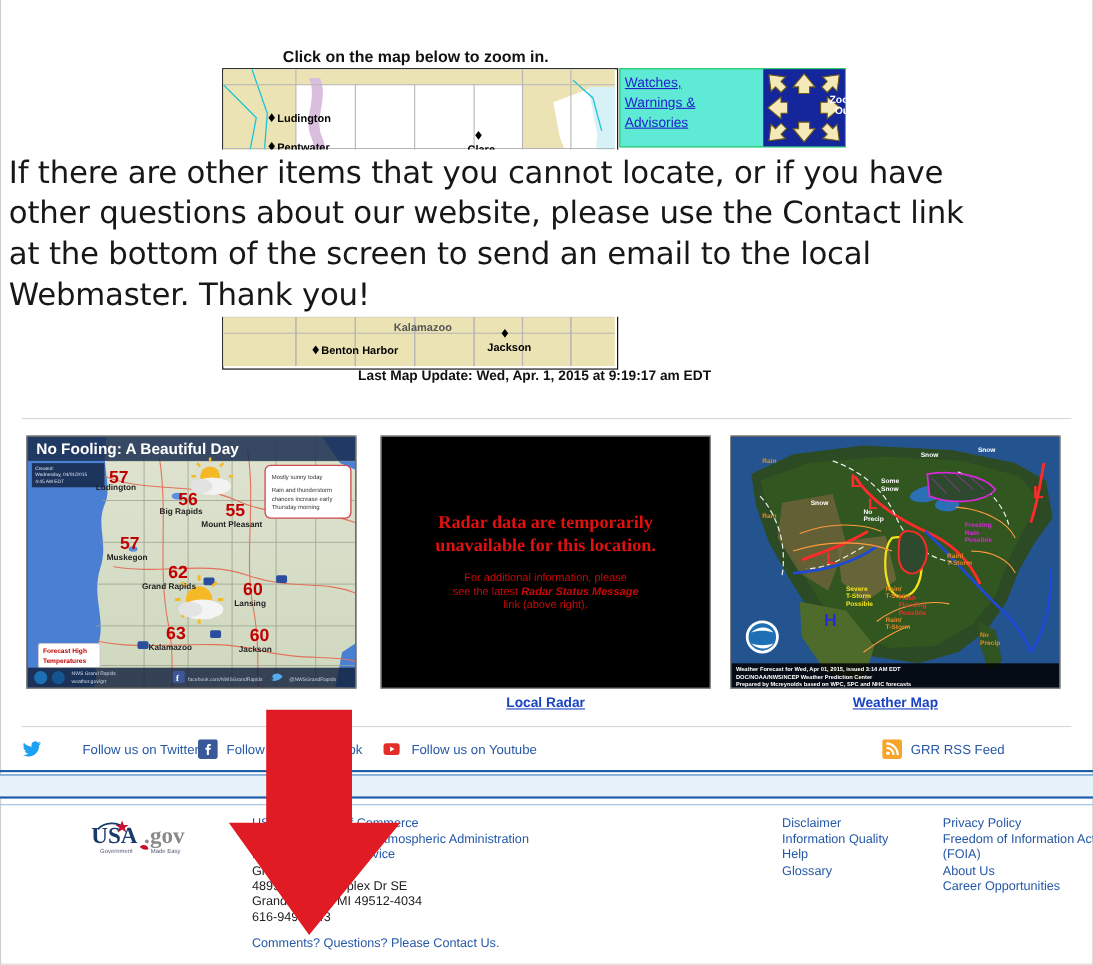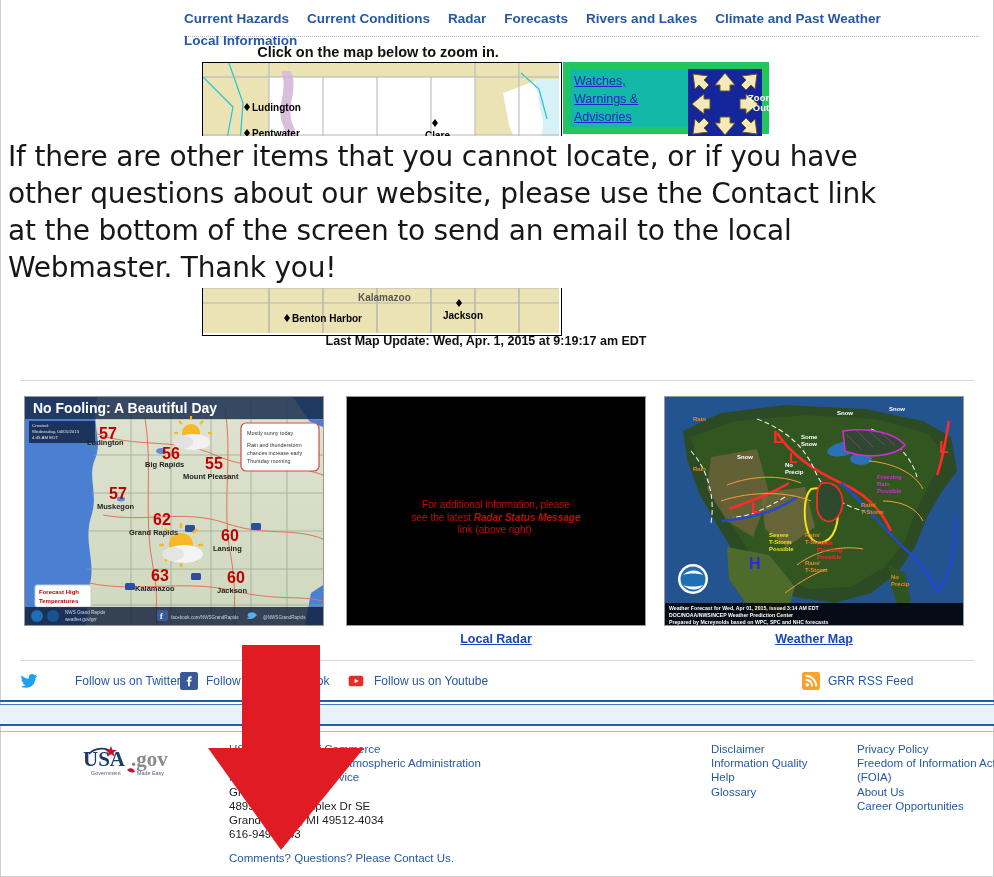--- a/index.html
+++ b/index.html
@@ -28,21 +28,21 @@
 
   
   .map-wrap{position:absolute;left:202px;top:62px;width:568px;height:280px;}
   .mapbox{
     position:absolute;left:0;top:0;width:358px;height:272px;
     border:1px solid #000;background:#ffffff;overflow:hidden;
   }
   .mapsvg{display:block;}
   .side-panel{
     position:absolute;left:361px;top:0;width:206px;height:72px;
-    border:7px solid #22c55e;background:#14b8a6;box-sizing:border-box;
+    border:1px solid #22c55e;background:#5eead4;box-sizing:border-box;
   }
   .wwa{
     position:absolute;left:4px;top:3px;width:122px;
     font-size:12.5px;line-height:18px;color:#2222cc;
   }
   .wwa span{text-decoration:underline;display:block;}
   .zoomctl{
     position:absolute;right:0;top:0;width:74px;height:70px;background:#15259b;
   }
   .zoomctl .zlabel{
@@ -129,23 +129,20 @@
 </style>
 </head>
 <body>
 
 <div class="page">
 
   <div class="edge-l"></div>
   <div class="edge-r"></div>
   <div class="edge-b"></div>
 
-  <div class="nav">
-    <a href="#">Current Hazards</a><a href="#">Current Conditions</a><a href="#">Radar</a><a href="#">Forecasts</a><a href="#">Rivers and Lakes</a><a href="#">Climate and Past Weather</a><a href="#">Local Information</a>
-  </div>
 
   <div class="map-title">Click on the map below to zoom in.</div>
 
   <div class="map-wrap">
 
     <div class="mapbox">
       <svg class="mapsvg" width="356" height="270" viewBox="0 0 356 270">
         <rect x="0" y="0" width="356" height="270" fill="#ffffff"></rect>
 
         <rect x="0" y="0" width="66" height="270" fill="#ece3b4"></rect>
@@ -349,20 +346,24 @@
           <text x="146" y="222" fill="#c6d2e2" font-family="Liberation Sans, sans-serif" font-size="4.6">facebook.com/NWSGrandRapids</text>
           <path d="M224 216 c4 -2 6 0 8 2 c-3 4 -8 5 -11 3 c2 0 3 -1 3 -1 c-2 -1 -2 -3 0 -4 z" fill="#55acee"></path>
           <text x="238" y="222" fill="#c6d2e2" font-family="Liberation Sans, sans-serif" font-size="4.6">@NWSGrandRapids</text>
         </svg>
       </div>
     </div>
 
     <div class="panel p2">
       <div class="frame">
         <div class="radar">
+          <div class="r1">
+            <span>Radar data are temporarily</span><br>
+            <span>unavailable for this location.</span>
+          </div>
           <div class="r2">
             <span>For additional information, please</span><br>
             <span>see the latest </span><i>Radar Status Message</i><br>
             <span>link (above right).</span>
           </div>
         </div>
       </div>
       <div class="cap">
         <a href="#" class="cap-link">Local Radar</a>
       </div>

